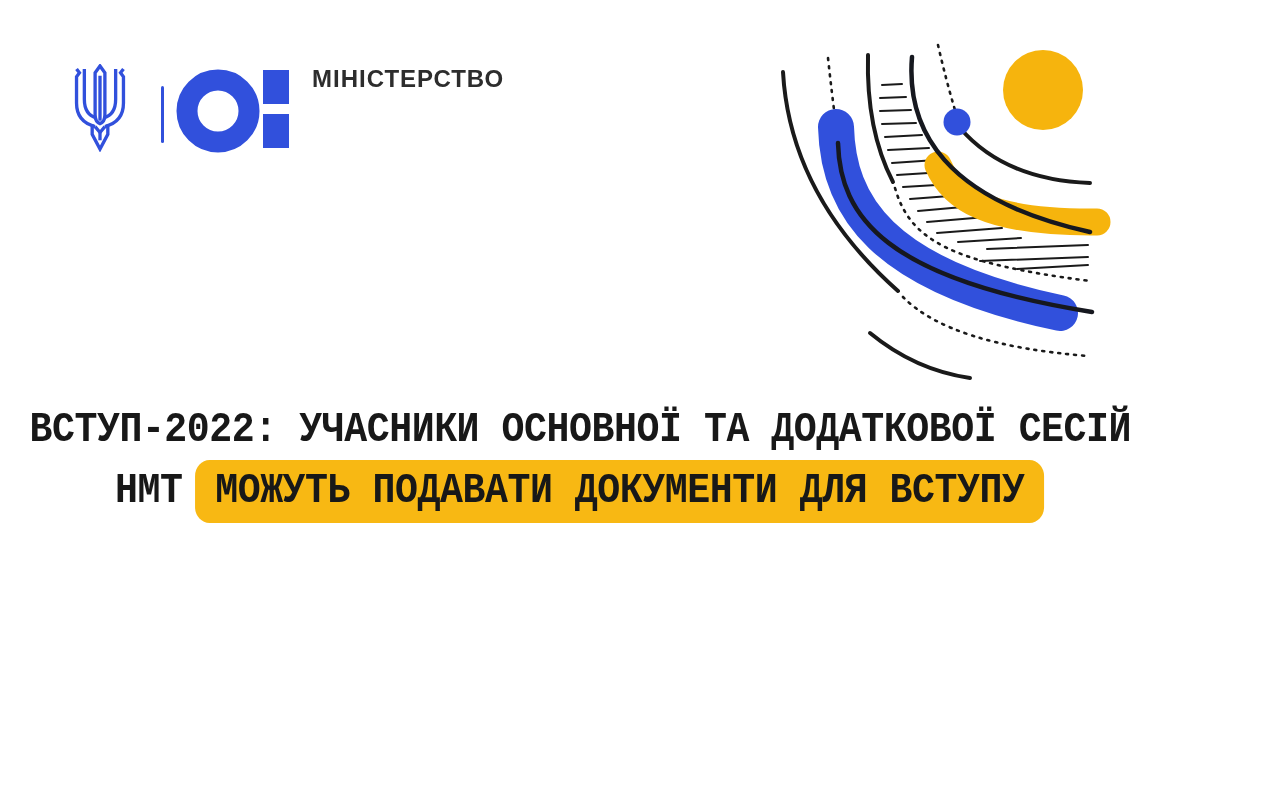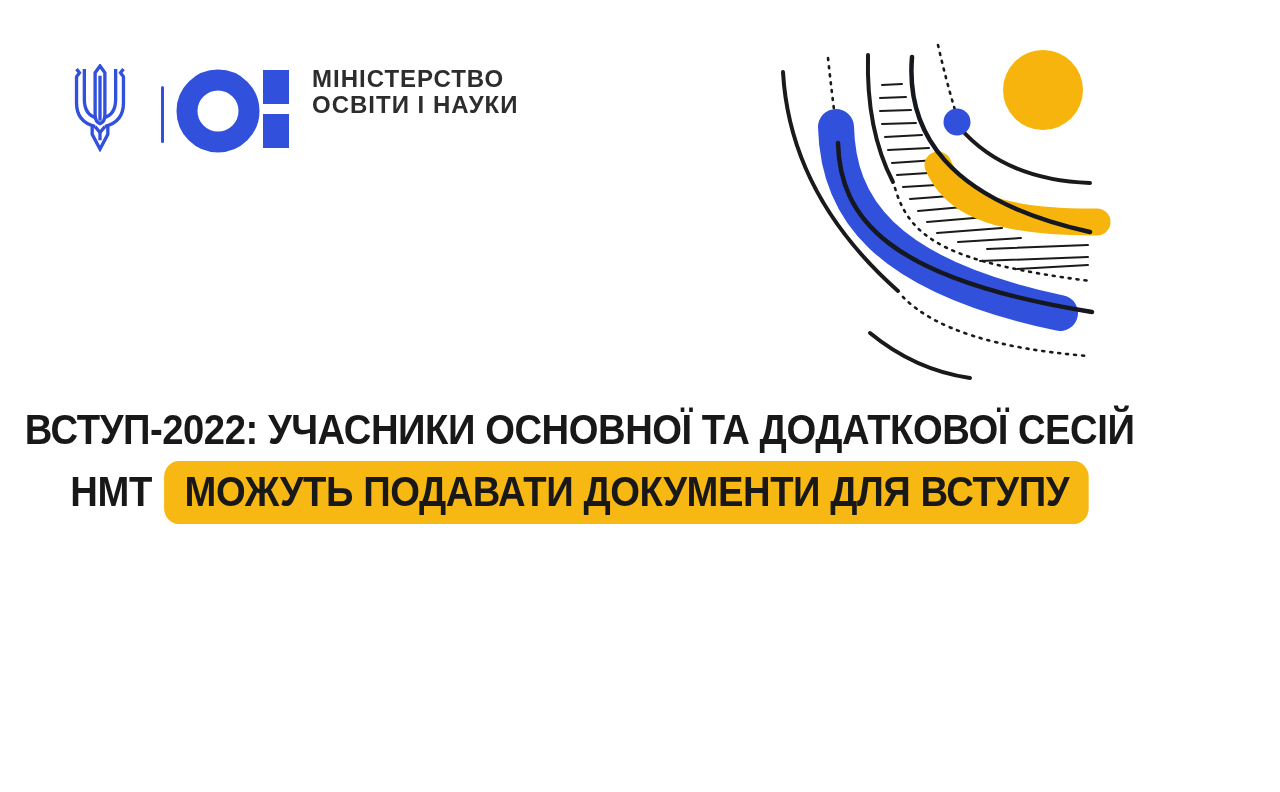--- a/index.html
+++ b/index.html
@@ -49,20 +49,21 @@
   .stroke-yellow { stroke: #F6B40D; stroke-width: 27px;  stroke-linecap: round; }
 
   
   .headline {
     position: absolute; left: 0; right: 0; top: 406px;
     display: flex; flex-direction: column; align-items: center;
     color: #181818;
     font-weight: 700;
     font-size: 42px;
     letter-spacing: -0.5px;
+    font-family: Liberation Mono, monospace;
   }
   .headline-line {
     white-space: nowrap;
     transform: scaleX(0.91);
     transform-origin: 50% 50%;
   }
   .headline-line1 { line-height: 48px; }
   .headline-line2 {
     margin-top: 6px;
     display: flex; align-items: baseline;
@@ -105,21 +106,20 @@
   <div class="divider"></div>
 
   <svg class="mon-logo" viewBox="0 0 116 95">
     <circle cx="42" cy="47" r="31" fill="none" stroke="#3150DC" stroke-width="21"></circle>
     <rect x="87" y="6" width="26" height="34" fill="#3150DC"></rect>
     <rect x="87" y="50" width="26" height="34" fill="#3150DC"></rect>
   </svg>
 
   <div class="ministry-name">
     <div>МІНІСТЕРСТВО</div>
-    <div>ОСВІТИ І НАУКИ</div>
   </div>
 
   <svg class="decor" viewBox="0 0 420 375">
 
     <g class="stroke-hatch">
       <line x1="142" y1="60" x2="162" y2="59"></line>
       <line x1="140" y1="73" x2="166" y2="72"></line>
       <line x1="140" y1="86" x2="171" y2="85"></line>
       <line x1="142" y1="99" x2="176" y2="98"></line>
       <line x1="145" y1="112" x2="182" y2="110"></line>

